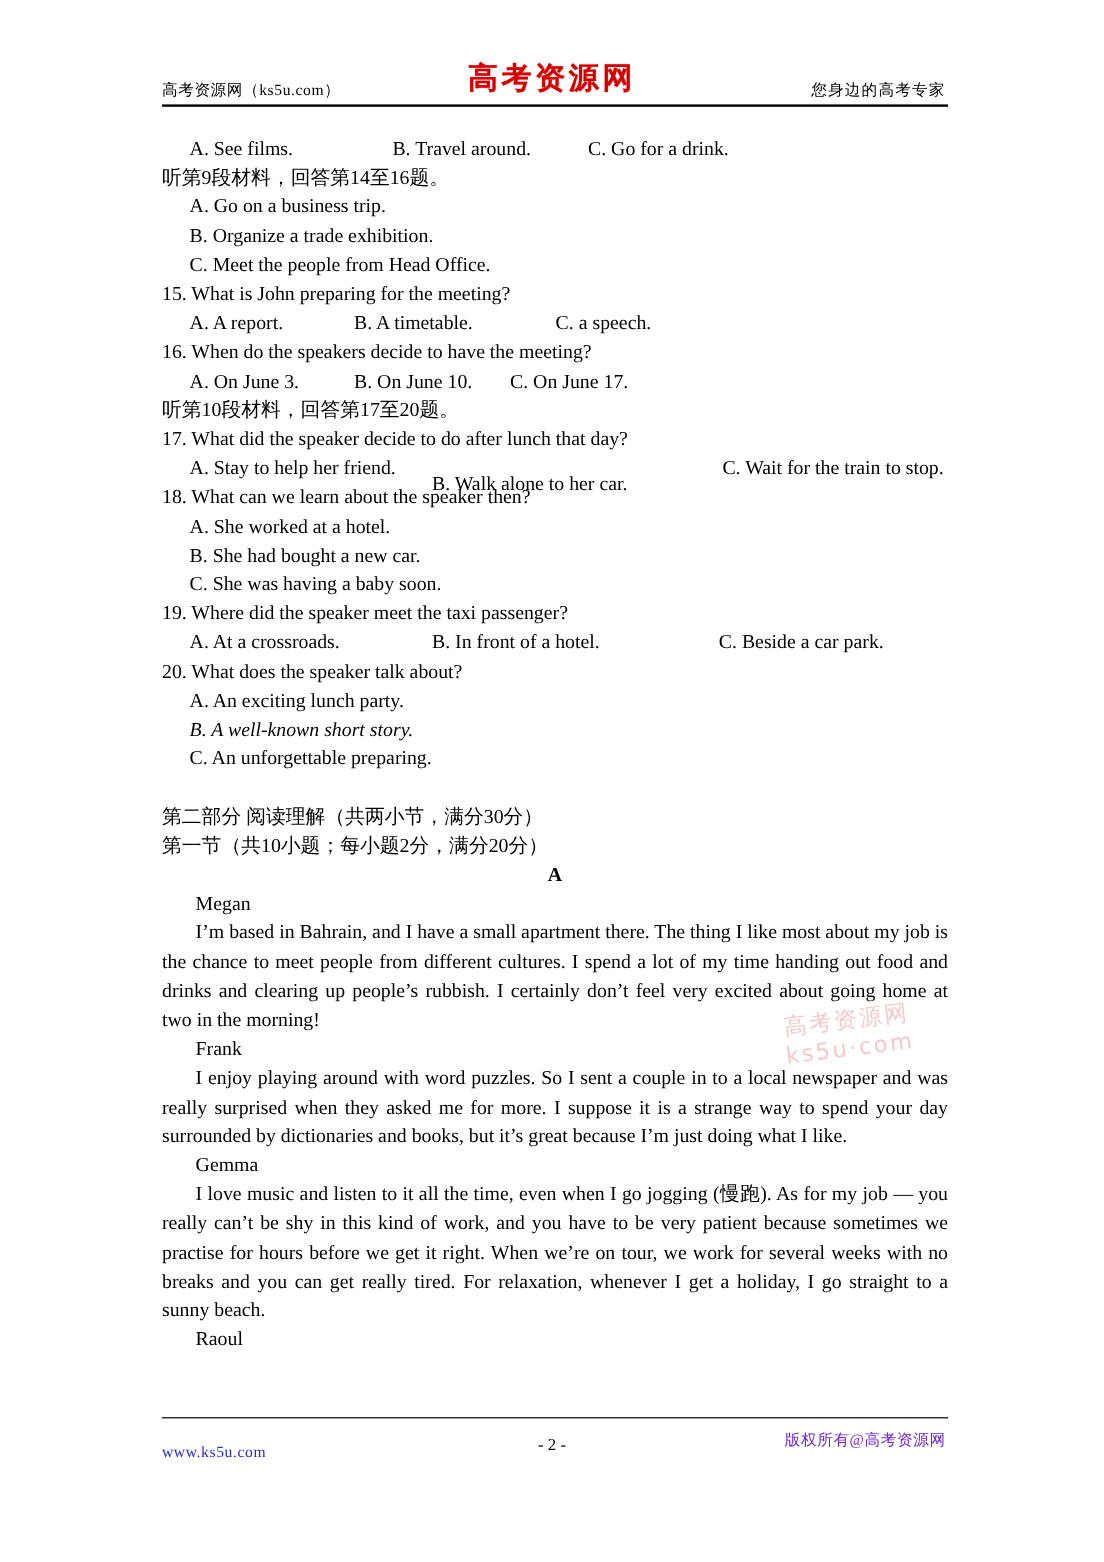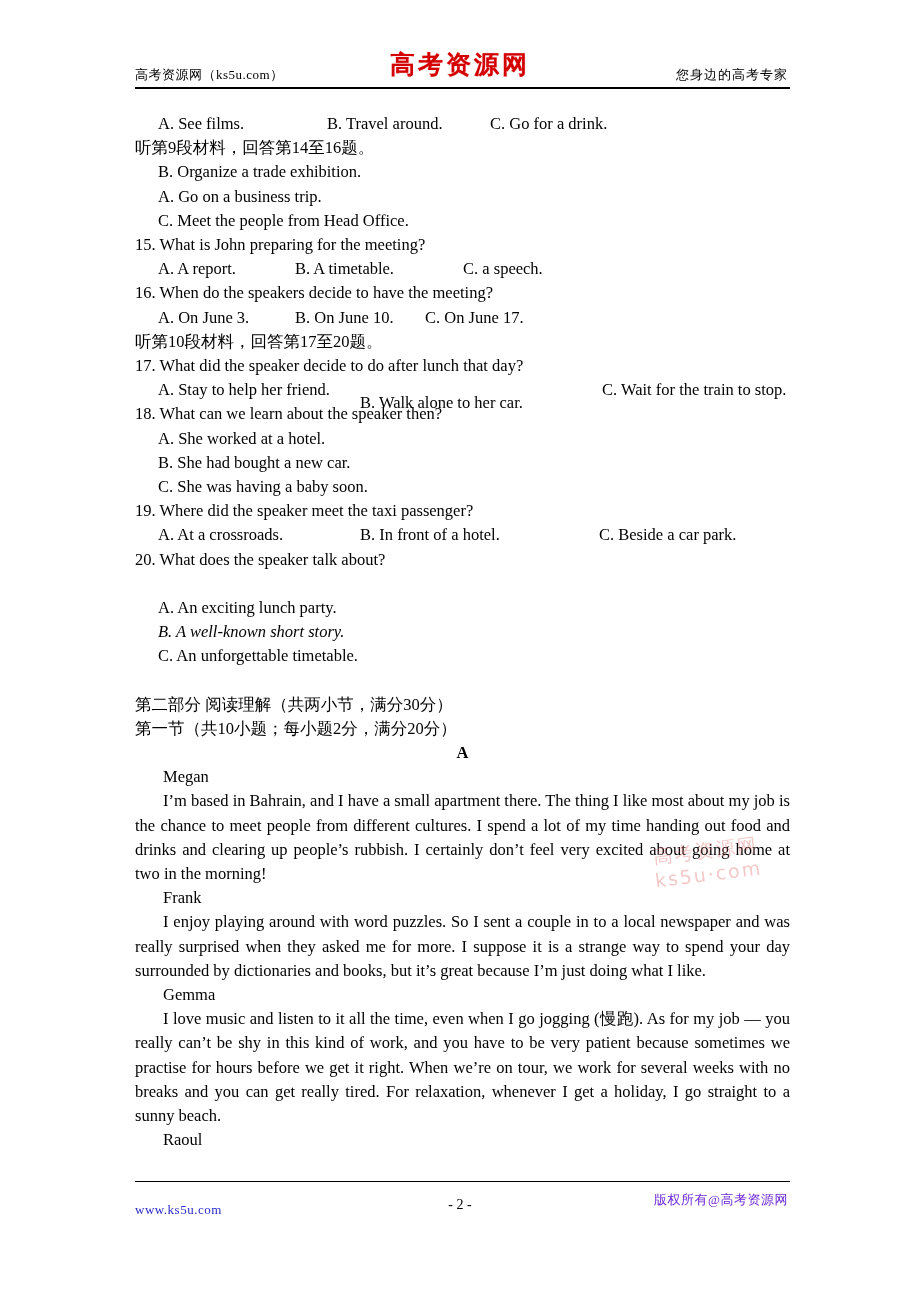--- a/index.html
+++ b/index.html
@@ -64,40 +64,40 @@
 <div class="page">
 
   <div class="header-left">高考资源网（ks5u.com）</div>
   <div class="logo">高考资源网</div>
   <div class="header-right">您身边的高考专家</div>
   <div class="header-rule"></div>
 
   <div class="doc-body">
       <div class="line opts"><span class="opt-seg" style="left: 23px;">A. See films.</span><span class="opt-seg" style="left: 192px;">B. Travel around.</span><span class="opt-seg" style="left: 355px;">C. Go for a drink.</span></div>
       <div class="line text">听第9段材料，回答第14至16题。</div>
+      <div class="line text" style="padding-left: 23px;">A. Go on a business trip.</div>
       <div class="line text" style="padding-left: 23px;">B. Organize a trade exhibition.</div>
-      <div class="line text" style="padding-left: 23px;">A. Go on a business trip.</div>
       <div class="line text" style="padding-left: 23px;">C. Meet the people from Head Office.</div>
       <div class="line text">15. What is John preparing for the meeting?</div>
       <div class="line opts"><span class="opt-seg" style="left: 23px;">A. A report.</span><span class="opt-seg" style="left: 160px;">B. A timetable.</span><span class="opt-seg" style="left: 328px;">C. a speech.</span></div>
       <div class="line text">16. When do the speakers decide to have the meeting?</div>
       <div class="line opts"><span class="opt-seg" style="left: 23px;">A. On June 3.</span><span class="opt-seg" style="left: 160px;">B. On June 10.</span><span class="opt-seg" style="left: 290px;">C. On June 17.</span></div>
       <div class="line text">听第10段材料，回答第17至20题。</div>
       <div class="line text">17. What did the speaker decide to do after lunch that day?</div>
       <div class="line opts"><span class="opt-seg" style="left: 23px;">A. Stay to help her friend.</span><span class="opt-seg" style="left: 225px; margin-top: 13px;">B. Walk alone to her car.</span><span class="opt-seg" style="left: 467px;">C. Wait for the train to stop.</span></div>
       <div class="line text">18. What can we learn about the speaker then?</div>
       <div class="line text" style="padding-left: 23px;">A. She worked at a hotel.</div>
       <div class="line text" style="padding-left: 23px;">B. She had bought a new car.</div>
       <div class="line text" style="padding-left: 23px;">C. She was having a baby soon.</div>
       <div class="line text">19. Where did the speaker meet the taxi passenger?</div>
       <div class="line opts"><span class="opt-seg" style="left: 23px;">A. At a crossroads.</span><span class="opt-seg" style="left: 225px;">B. In front of a hotel.</span><span class="opt-seg" style="left: 435px; margin-left: 29px;">C. Beside a car park.</span></div>
       <div class="line text">20. What does the speaker talk about?</div>
-      <div class="line text" style="padding-left: 23px; margin-top: 24px;">A. An exciting lunch party.</div>
+      <div class="line text" style="padding-left: 23px;">A. An exciting lunch party.</div>
       <div class="line text" style="padding-left: 23px; font-style: italic;">B. A well-known short story.</div>
-      <div class="line text" style="padding-left: 23px;">C. An unforgettable timetable.</div>
+      <div class="line text" style="padding-left: 23px;">C. An unforgettable preparing.</div>
       <div class="line gap"></div>
       <div class="line text">第二部分 阅读理解（共两小节，满分30分）</div>
       <div class="line text">第一节（共10小题；每小题2分，满分20分）</div>
       <div class="line center">A</div>
       <div class="line text" style="padding-left: 28px;">Megan</div>
       <div class="line para">I’m based in Bahrain, and I have a small apartment there. The thing I like most about my job is the chance to meet people from different cultures. I spend a lot of my time handing out food and drinks and clearing up people’s rubbish. I certainly don’t feel very excited about going home at two in the morning!</div>
       <div class="line text" style="padding-left: 28px;">Frank</div>
       <div class="line para">I enjoy playing around with word puzzles. So I sent a couple in to a local newspaper and was really surprised when they asked me for more. I suppose it is a strange way to spend your day surrounded by dictionaries and books, but it’s great because I’m just doing what I like.</div>
       <div class="line text" style="padding-left: 28px;">Gemma</div>
       <div class="line para">I love music and listen to it all the time, even when I go jogging (慢跑). As for my job — you really can’t be shy in this kind of work, and you have to be very patient because sometimes we practise for hours before we get it right. When we’re on tour, we work for several weeks with no breaks and you can get really tired. For relaxation, whenever I get a holiday, I go straight to a sunny beach.</div>

